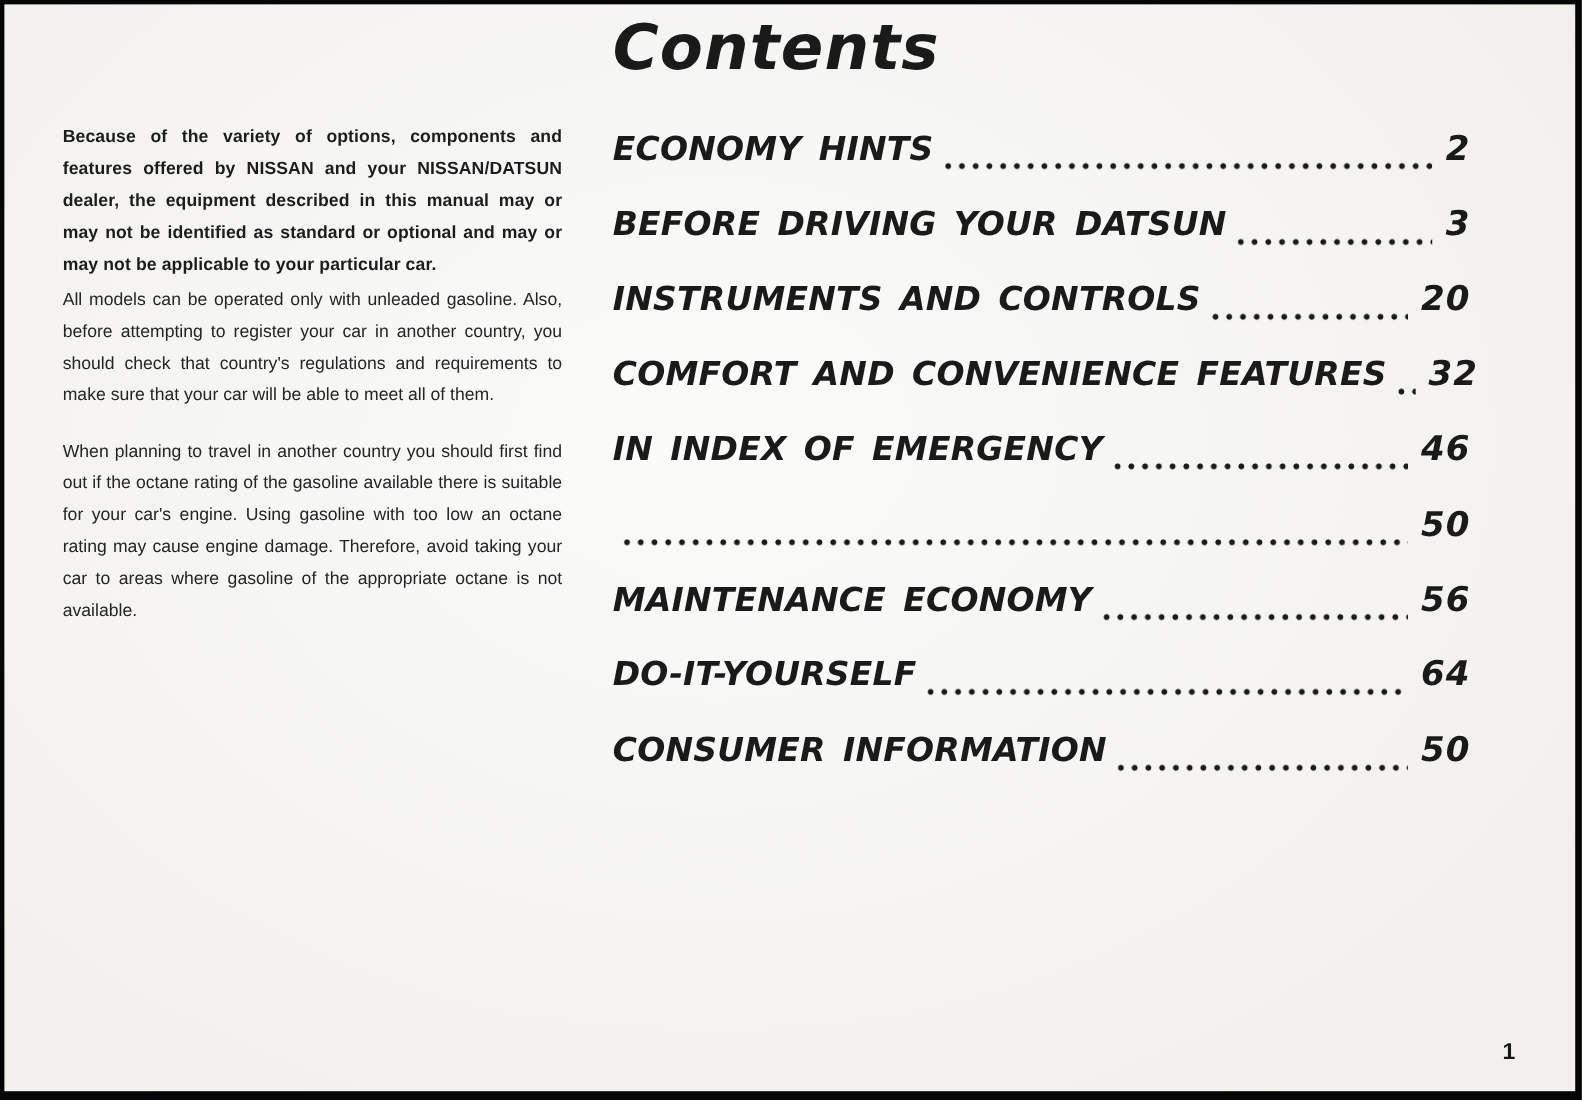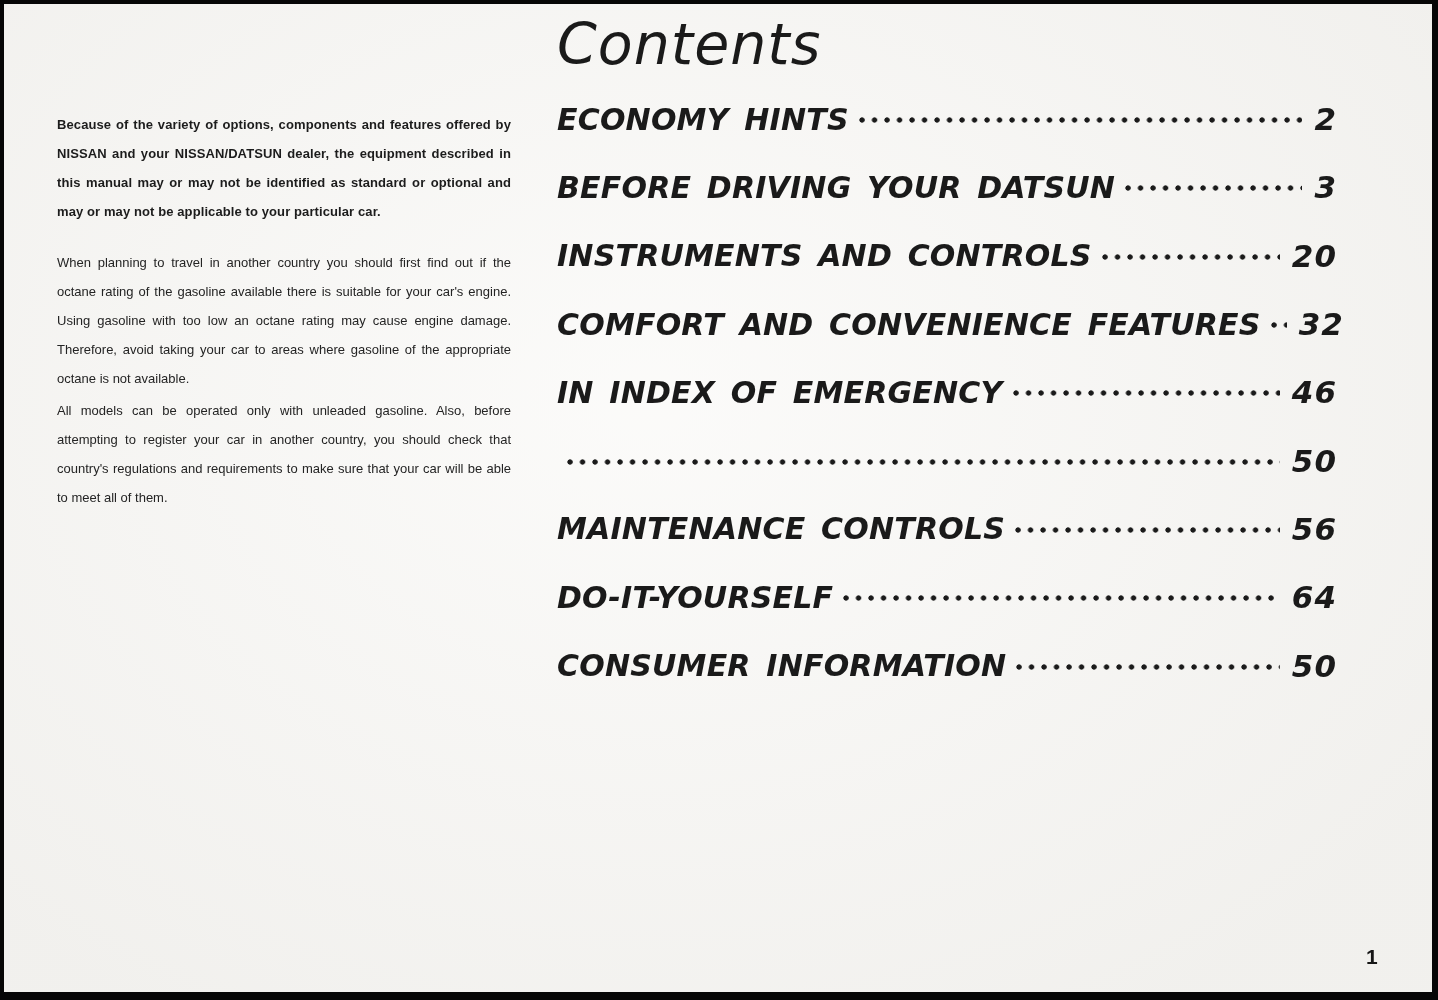--- a/index.html
+++ b/index.html
@@ -23,21 +23,21 @@
     background-image:radial-gradient(ellipse at 45% 40%, rgba(255,255,255,.55), rgba(0,0,0,.025) 85%);
   }
 
   
   .left-col{
     position:absolute;
     left:53px;top:106px;width:454px;
     color:#1c1c1c;
   }
   .left-col p{
-    font-size:13px;
+    font-size:16px;
     line-height:29px;
     text-align:justify;
     text-justify:inter-word;
   }
   .p-bold{
     font-weight:700;
     letter-spacing:.1px;
   }
   .p-reg{
     font-weight:400;
@@ -47,34 +47,34 @@
   .p-tight{
     margin-top:3px;
   }
 
   
   .toc-title{
     position:absolute;
     left:553px;top:12px;
     font-family:"DejaVu Sans", sans-serif;
     font-size:57px;
-    font-weight:400;
+    font-weight:700;
     font-style:italic;
     letter-spacing:1px;
     color:var(--ink);
     line-height:1;
   }
   .toc-list{
     position:absolute;
     left:553px;top:81px;
     width:780px;
   }
   .toc-row{
     display:flex;
-    align-items:center;
+    align-items:flex-end;
     height:68.3px;
   }
   .toc-label{
     font-family:"DejaVu Sans", sans-serif;
     font-size:30px;
     font-weight:700;
     font-style:italic;
     white-space:nowrap;
     letter-spacing:.2px;
     word-spacing:5px;
@@ -111,22 +111,22 @@
   }
 </style>
 </head>
 <body>
 
 <div class="scan-frame">
   <div class="page">
 
     <div class="left-col">
       <p class="p-bold">Because of the variety of options, components and features offered by NISSAN and your NISSAN/DATSUN dealer, the equipment described in this manual may or may not be identified as standard or optional and may or may not be applicable to your particular car.</p>
+      <p class="p-reg p-tight">All models can be operated only with unleaded gasoline. Also, before attempting to register your car in another country, you should check that country's regulations and requirements to make sure that your car will be able to meet all of them.</p>
       <p class="p-reg">When planning to travel in another country you should first find out if the octane rating of the gasoline available there is suitable for your car's engine. Using gasoline with too low an octane rating may cause engine damage. Therefore, avoid taking your car to areas where gasoline of the appropriate octane is not available.</p>
-      <p class="p-reg p-tight">All models can be operated only with unleaded gasoline. Also, before attempting to register your car in another country, you should check that country's regulations and requirements to make sure that your car will be able to meet all of them.</p>
     </div>
 
     <h1 class="toc-title">Contents</h1>
 
     <div class="toc-list" id="toc-list">
   <div class="toc-row">
     <span class="toc-label">ECONOMY HINTS</span>
     <span class="toc-leader"></span>
     <span class="toc-page">2</span>
   </div>
@@ -155,21 +155,21 @@
     <span class="toc-leader"></span>
     <span class="toc-page">46</span>
   </div>
 
   <div class="toc-row">
     <span class="toc-leader"></span>
     <span class="toc-page">50</span>
   </div>
 
   <div class="toc-row">
-    <span class="toc-label">MAINTENANCE CONTROLS</span>
+    <span class="toc-label">MAINTENANCE ECONOMY</span>
     <span class="toc-leader"></span>
     <span class="toc-page">56</span>
   </div>
 
   <div class="toc-row">
     <span class="toc-label">DO-IT-YOURSELF</span>
     <span class="toc-leader"></span>
     <span class="toc-page">64</span>
   </div>
 

